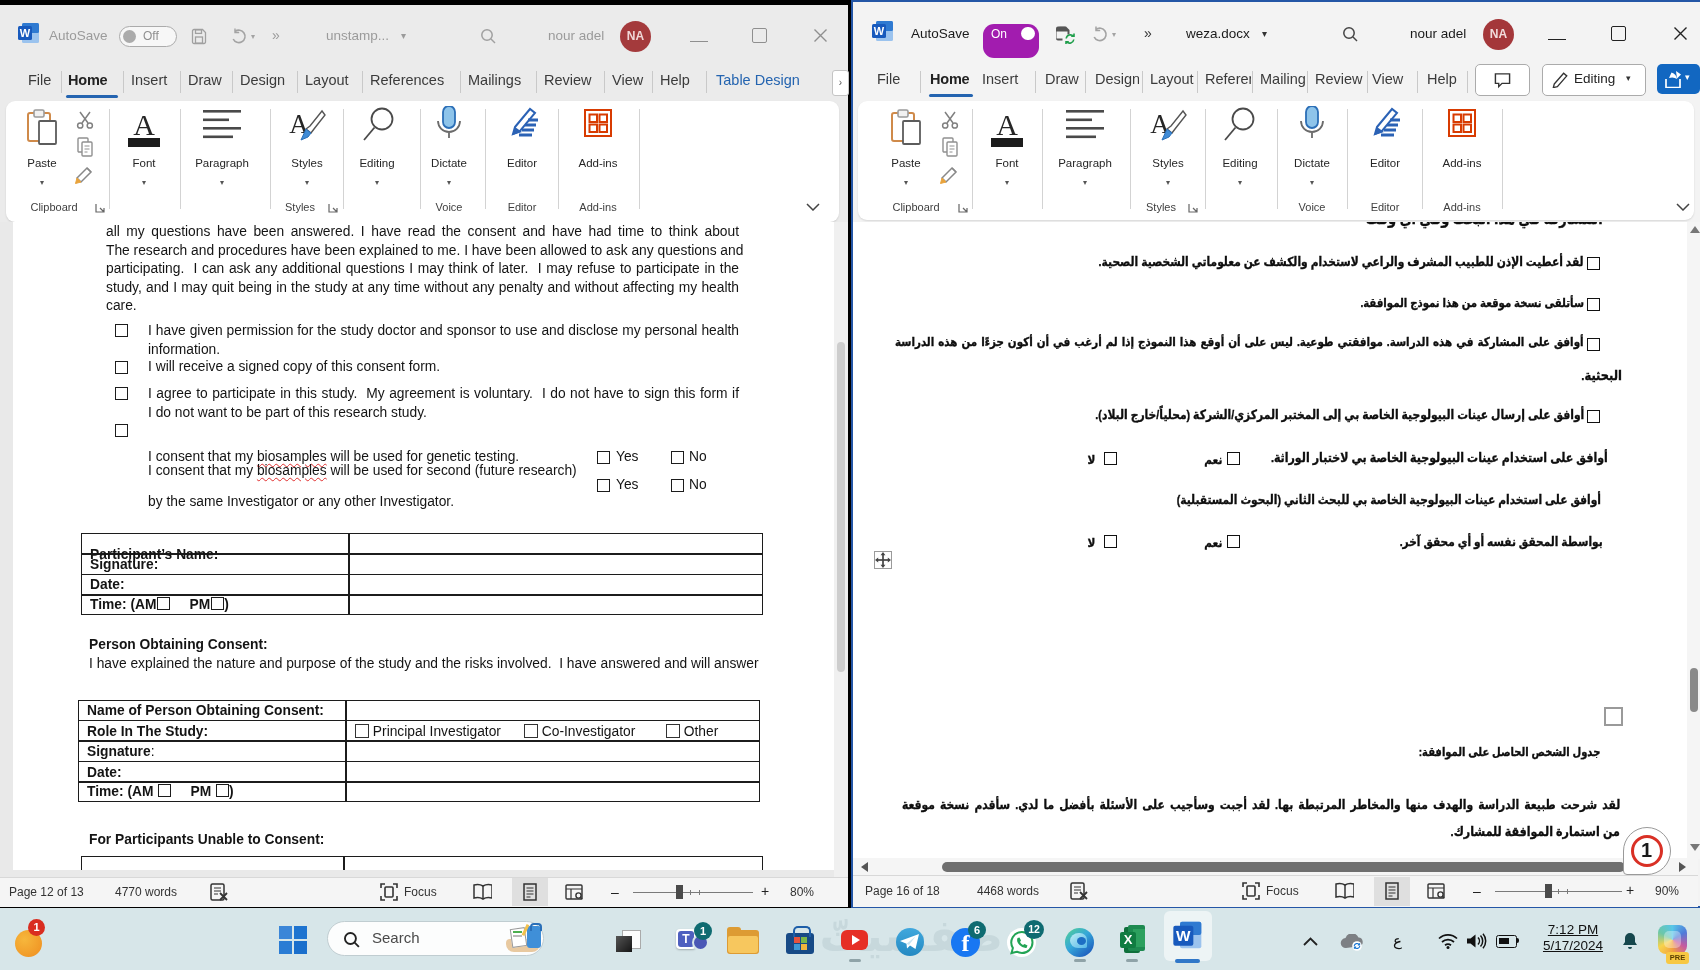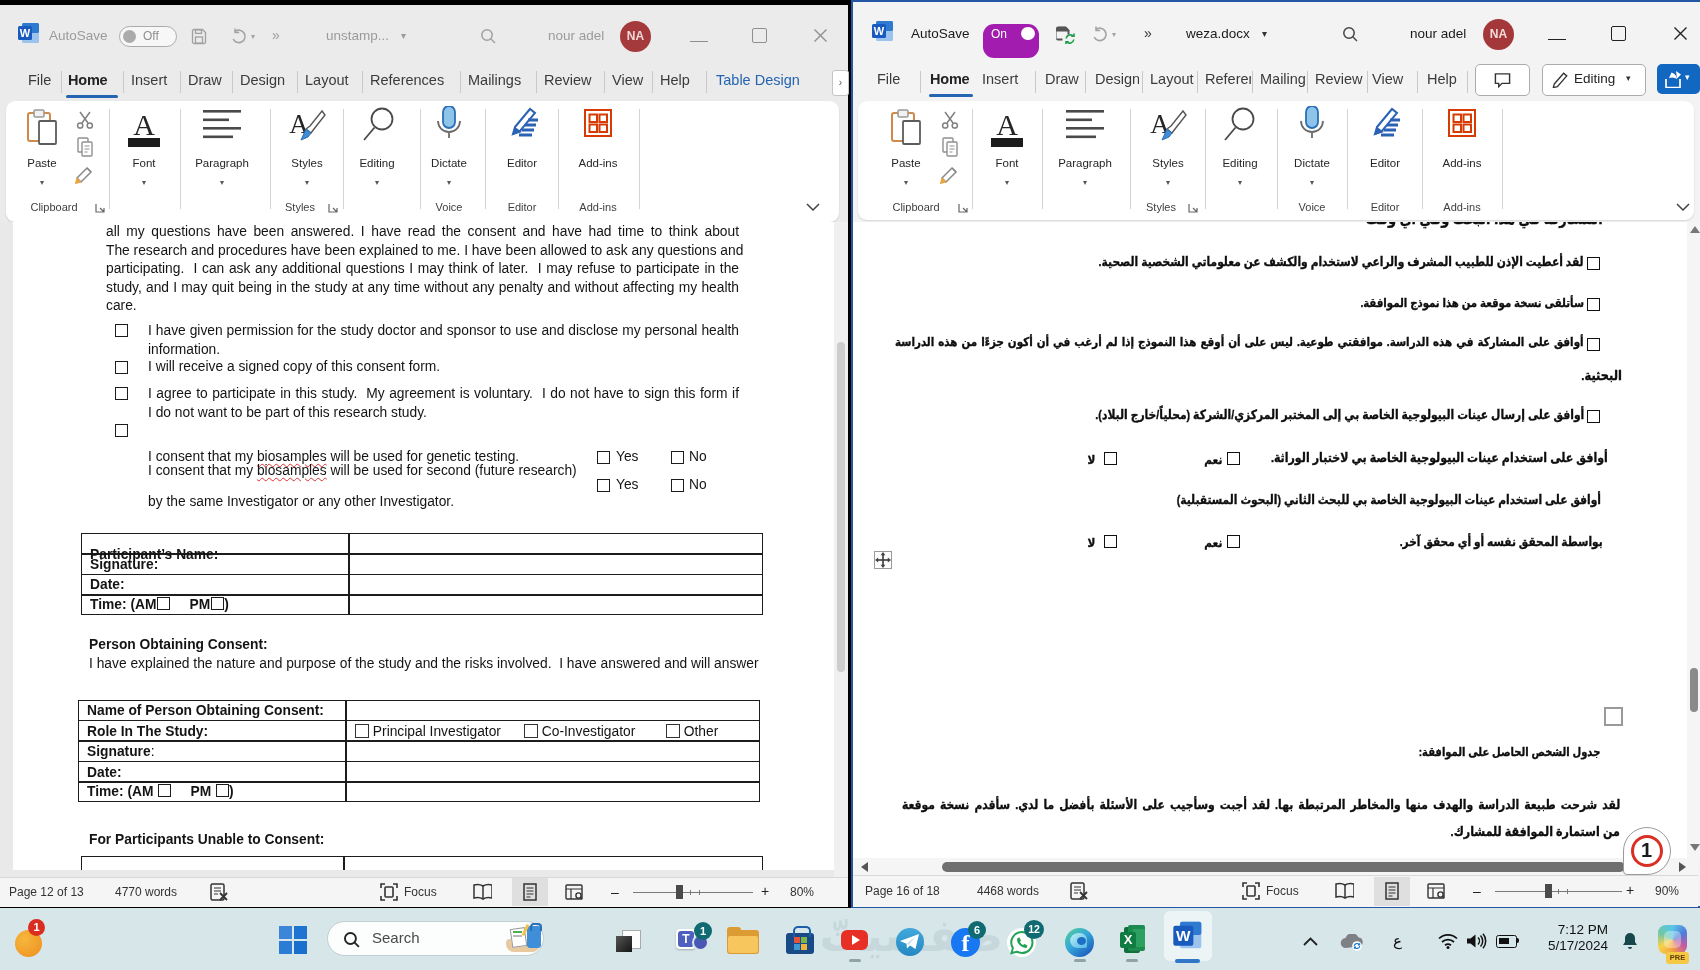--- a/index.html
+++ b/index.html
@@ -723,21 +723,21 @@
       </g>
       <circle cx="10" cy="13.5" r="1.5" fill="#111"></circle>
     </svg>
   <svg class="abs" style="left:1466px;top:25px;" width="22" height="16" viewBox="0 0 22 16">
     <path d="M1 5.5 h3.5 L9.5 1.5 v13 L4.5 10.5 H1 z" fill="#111"></path>
     <path d="M12 4.5 a5 5 0 0 1 0 7 M14.5 2.5 a8 8 0 0 1 0 11 M17 0.8 a11 11 0 0 1 0 14.4" fill="none" stroke="#111" stroke-width="1.5"></path>
   </svg>
   <div class="abs" style="left:1496px;top:27px;width:19px;height:11px;border:1.5px solid #111;border-radius:2.5px;"></div>
   <div class="abs" style="left:1498.5px;top:29.5px;width:10px;height:6px;background:#111;"></div>
   <div class="abs" style="left:1516.5px;top:30px;width:2.5px;height:5px;background:#111;border-radius:0 2px 2px 0;"></div>
-  <div class="abs" style="left:1538px;top:14px;width:70px;height:32px;font-size:13.5px;color:#111;text-align:right;line-height:16px;">7:12 PM<br>5/17/2024</div>
+  <div class="abs" style="left:1538px;top:14px;width:70px;height:32px;font-size:13.5px;color:#111;text-align:center;line-height:16px;text-decoration:underline;">7:12 PM<br>5/17/2024</div>
   <svg class="abs" style="left:1622px;top:24px;" width="16" height="18" viewBox="0 0 16 18">
       <path d="M8 1 a5 5 0 0 1 5 5 v4 l2 3 H1 l2-3 v-4 a5 5 0 0 1 5-5 z M6 15 a2 2 0 0 0 4 0" fill="#16474d"></path>
     </svg>
 
   <div class="abs" style="left:1658px;top:17px;width:29px;height:29px;border-radius:8px;background:conic-gradient(from 0deg,#57c6e8,#4f7bd9,#c65ba0,#f2a03d,#f7d34c,#6cc7a8,#57c6e8);"></div>
   <div class="abs" style="left:1664px;top:23px;width:17px;height:17px;border-radius:5px;background:rgba(255,255,255,0.35);"></div>
   <div class="abs" style="left:1666px;top:44px;width:23px;height:12px;background:#f7c843;border-radius:3px;color:#5a3e00;font-size:7.5px;font-weight:bold;text-align:center;line-height:12px;">PRE</div>
 </div>
 
 </body></html>

